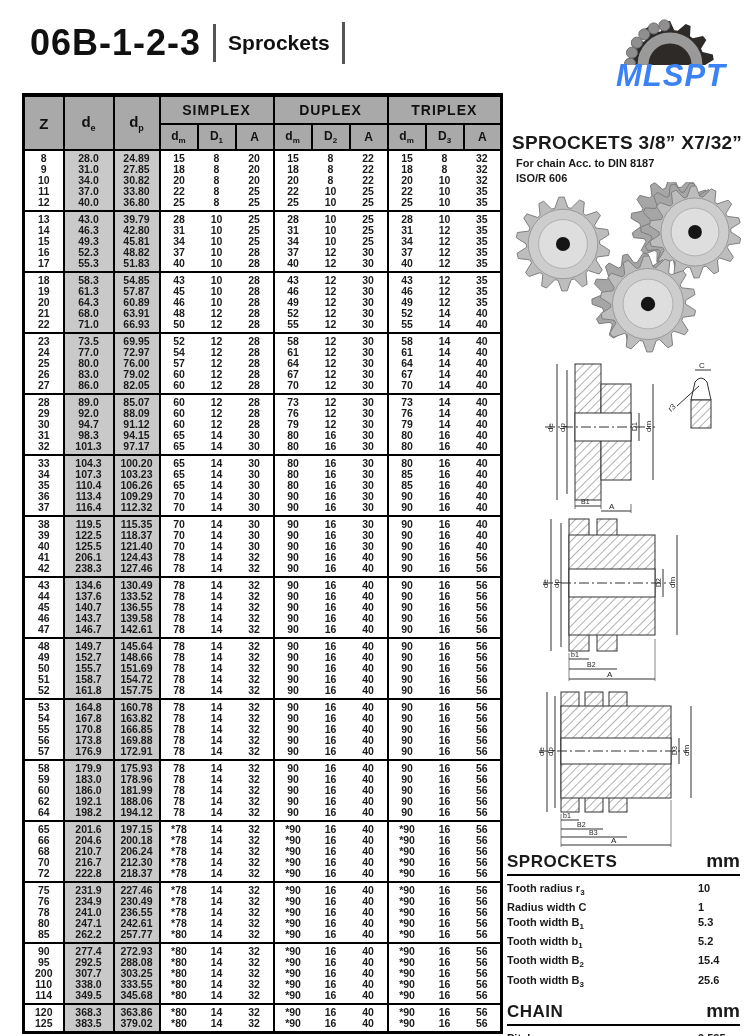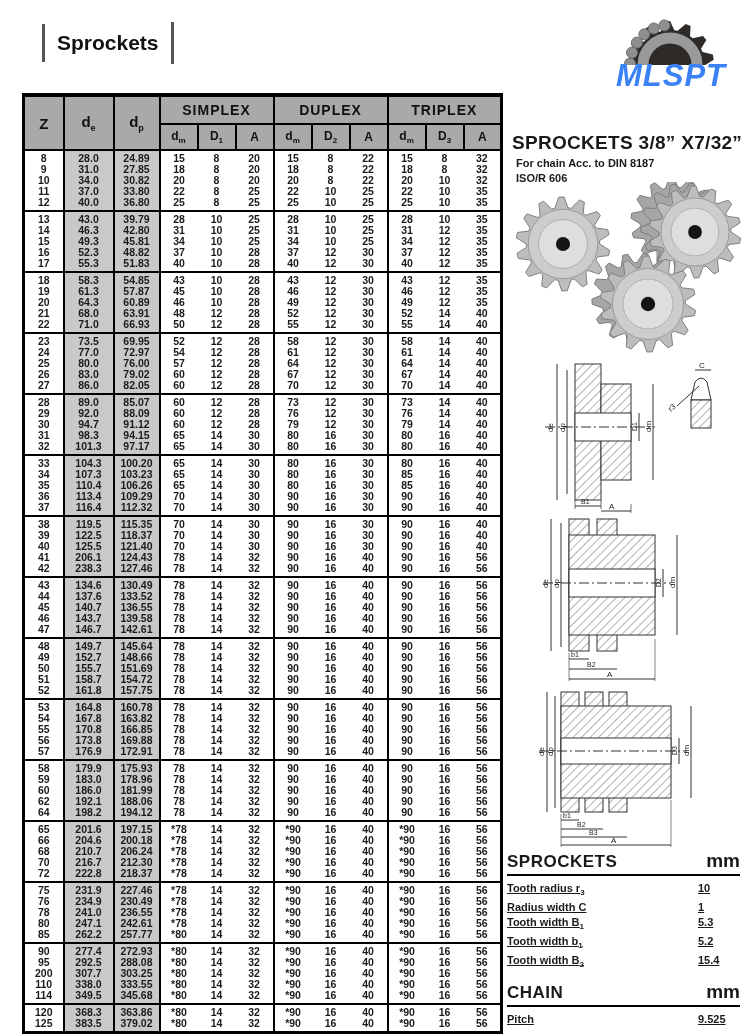--- a/index.html
+++ b/index.html
@@ -51,30 +51,31 @@
   .photos{position:absolute;left:0px;top:50px;}
   .draw{position:absolute;left:0px;}
   .d1{top:226px;} .d2{top:381px;} .d3{top:554px;}
   svg text{font-family:"Liberation Sans",sans-serif;fill:#222;}
   
   .specs{position:absolute;left:507px;top:842px;width:233px;}
   .spec-head{display:flex;justify-content:space-between;align-items:flex-end;
     border-bottom:2.5px solid #000;padding-bottom:2px;margin-top:8px;}
   .spec-title{font-size:17px;font-weight:bold;letter-spacing:0.5px;}
   .spec-unit{font-size:19px;font-weight:bold;}
-  .spec-rows{margin-top:5px;text-decoration:underline;}
+  .spec-rows{margin-top:5px;}
   .spec-row{display:flex;justify-content:space-between;font-size:11px;font-weight:bold;
     line-height:14.2px;}
   .spec-row sub{font-size:8px;}
   .spec-value{width:42px;text-align:left;}
 </style>
 </head>
 <body>
 
 <div class="titlebar">
+  <span class="title">06B-1-2-3</span>
   <span class="tbar"></span>
   <span class="subtitle">Sprockets</span>
   <span class="tbar tbar2"></span>
 </div>
 
 <div class="logo">
   <svg width="156" height="76" viewBox="0 0 156 76">
     <defs>
         <clipPath id="halfclip">
           <rect x="0" y="0" width="156" height="47"></rect>
@@ -1307,20 +1308,24 @@
         <span class="spec-value">5.3</span>
       </div>
       <div class="spec-row">
         <span class="spec-label">Tooth width b<sub>1</sub></span>
         <span class="spec-value">5.2</span>
       </div>
       <div class="spec-row">
         <span class="spec-label">Tooth width B<sub>2</sub></span>
         <span class="spec-value">15.4</span>
       </div>
+      <div class="spec-row">
+        <span class="spec-label">Tooth width B<sub>3</sub></span>
+        <span class="spec-value">25.6</span>
+      </div>
     </div>
 
   <div class="spec-head">
     <span class="spec-title">CHAIN</span>
     <span class="spec-unit">mm</span>
   </div>
   <div class="spec-rows" id="chain-spec-rows">
       <div class="spec-row">
         <span class="spec-label">Pitch</span>
         <span class="spec-value">9.525</span>

